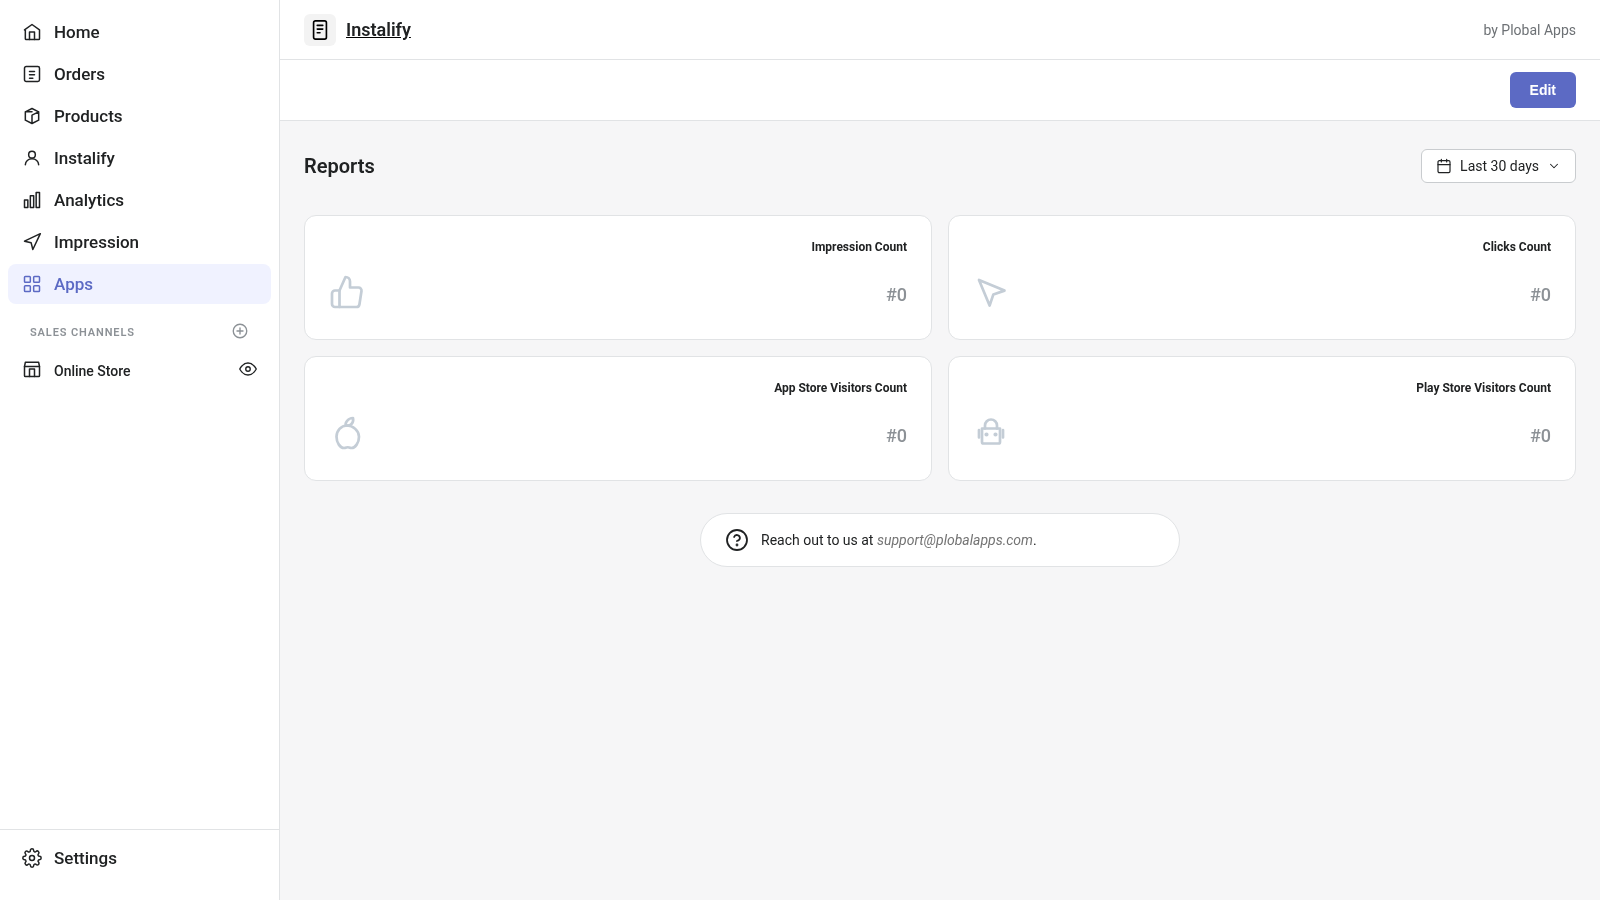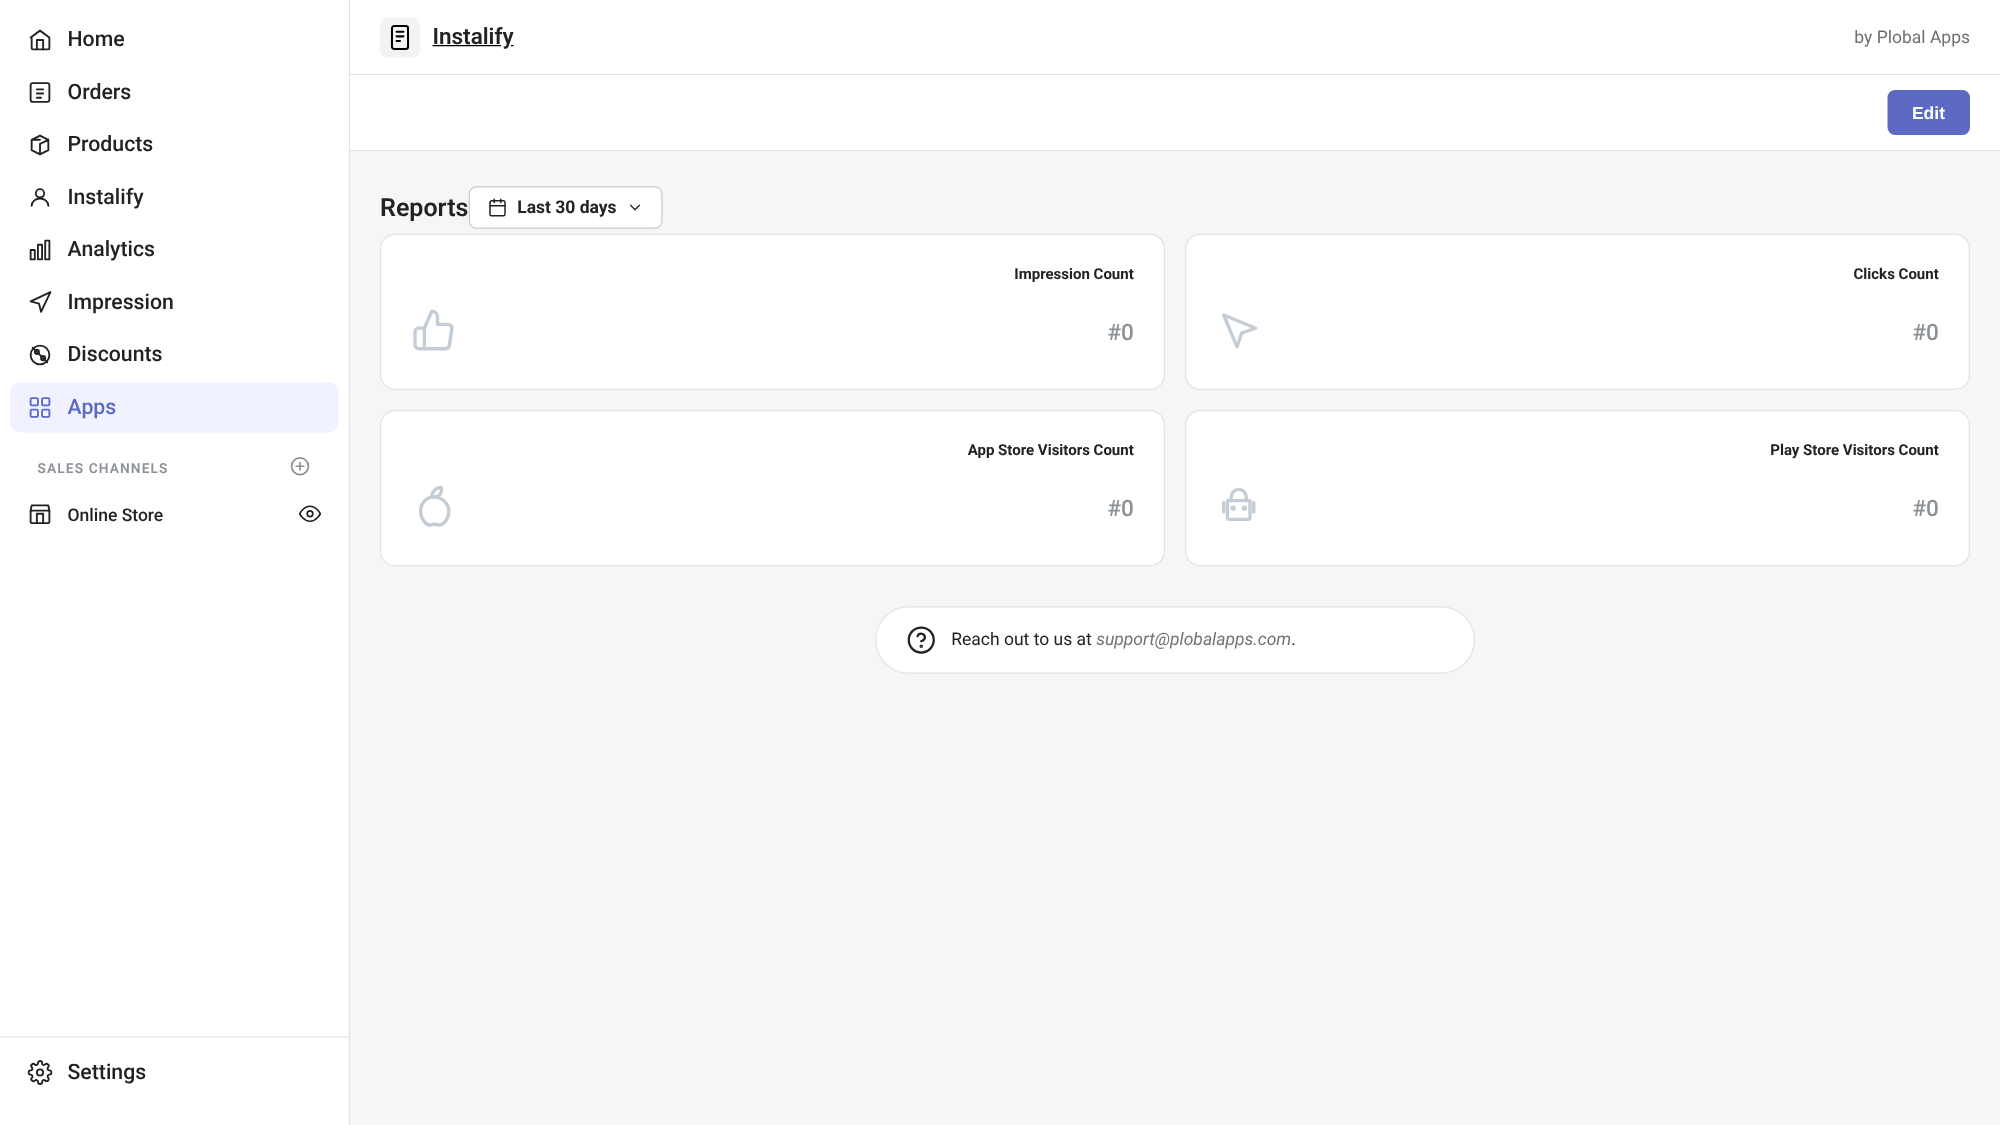--- a/index.html
+++ b/index.html
@@ -101,36 +101,35 @@
       cursor: pointer;
     }
 
     
     .content { flex: 1; overflow-y: auto; padding: 28px 24px; background: #f6f6f7; }
 
     
     .reports-header {
       display: flex;
       align-items: center;
-      justify-content: flex-start;
-      margin-bottom: 4px;
+      justify-content: space-between;
+      margin-bottom: 32px;
     }
     .reports-title { font-size: 20px; font-weight: 600; color: #202223; }
     .date-filter {
       display: flex;
       align-items: center;
       gap: 8px;
       background: #fff;
       border: 1px solid #c9cccf;
       border-radius: 6px;
       padding: 8px 14px;
       cursor: pointer;
       font-size: 14px;
       color: #202223;
-      font-weight: bold;
     }
 
     
     .cards-grid {
       display: grid;
       grid-template-columns: 1fr 1fr;
       gap: 16px;
       margin-bottom: 32px;
     }
     .stat-card {
@@ -229,31 +228,20 @@
 
     <div class="sidebar-item">
       <span class="icon">
         <svg width="20" height="20" viewBox="0 0 24 24">
             <path d="M3 11l19-9-9 19-2-8-8-2z"></path>
           </svg>
       </span>
       <span>Impression</span>
     </div>
 
-    <div class="sidebar-item">
-      <span class="icon">
-        <svg width="20" height="20" viewBox="0 0 24 24">
-            <circle cx="9" cy="9" r="2"></circle>
-            <circle cx="15" cy="15" r="2"></circle>
-            <path d="M5 5l14 14"></path>
-            <circle cx="12" cy="12" r="9"></circle>
-          </svg>
-      </span>
-      <span>Discounts</span>
-    </div>
 
     <div class="sidebar-item active">
       <span class="icon">
         <svg width="20" height="20" viewBox="0 0 24 24">
             <rect x="3" y="3" width="7" height="7" rx="1"></rect>
             <rect x="14" y="3" width="7" height="7" rx="1"></rect>
             <rect x="3" y="14" width="7" height="7" rx="1"></rect>
             <rect x="14" y="14" width="7" height="7" rx="1"></rect>
           </svg>
       </span>

